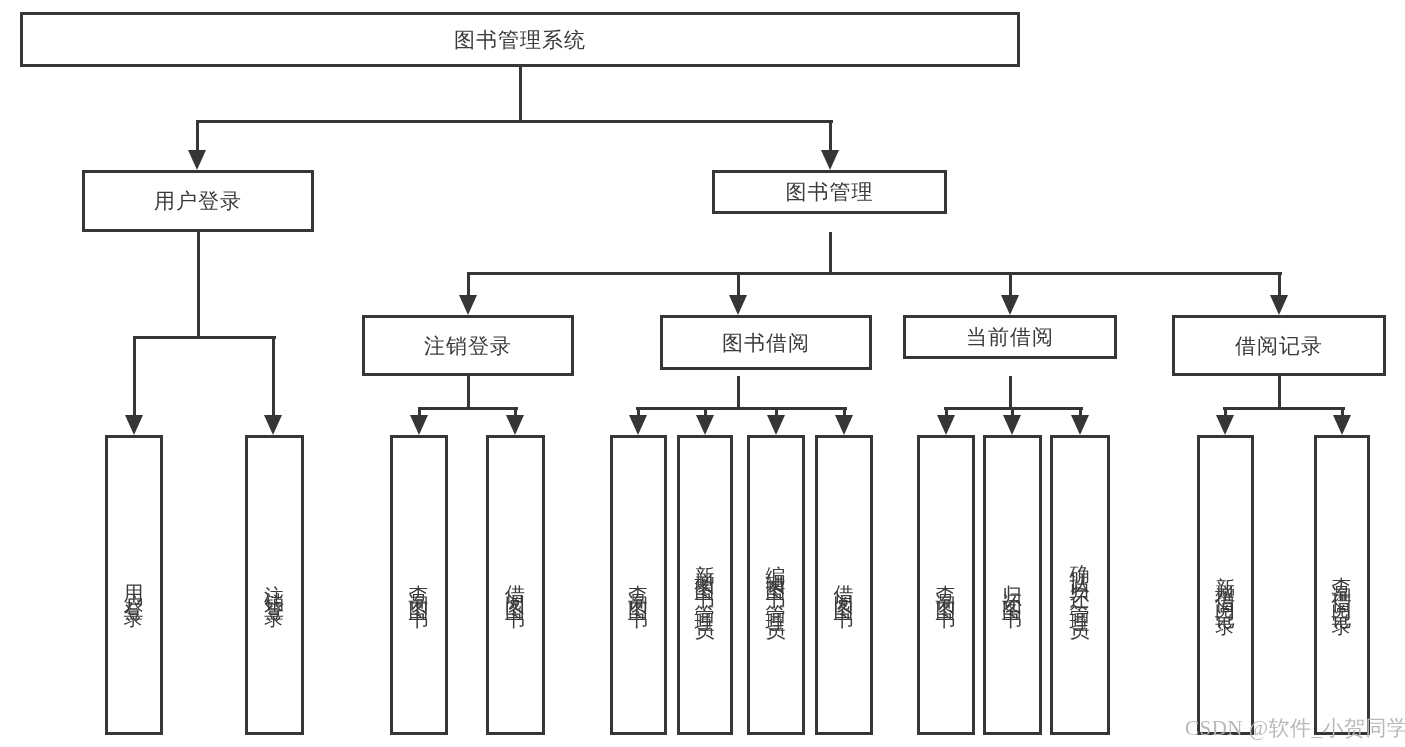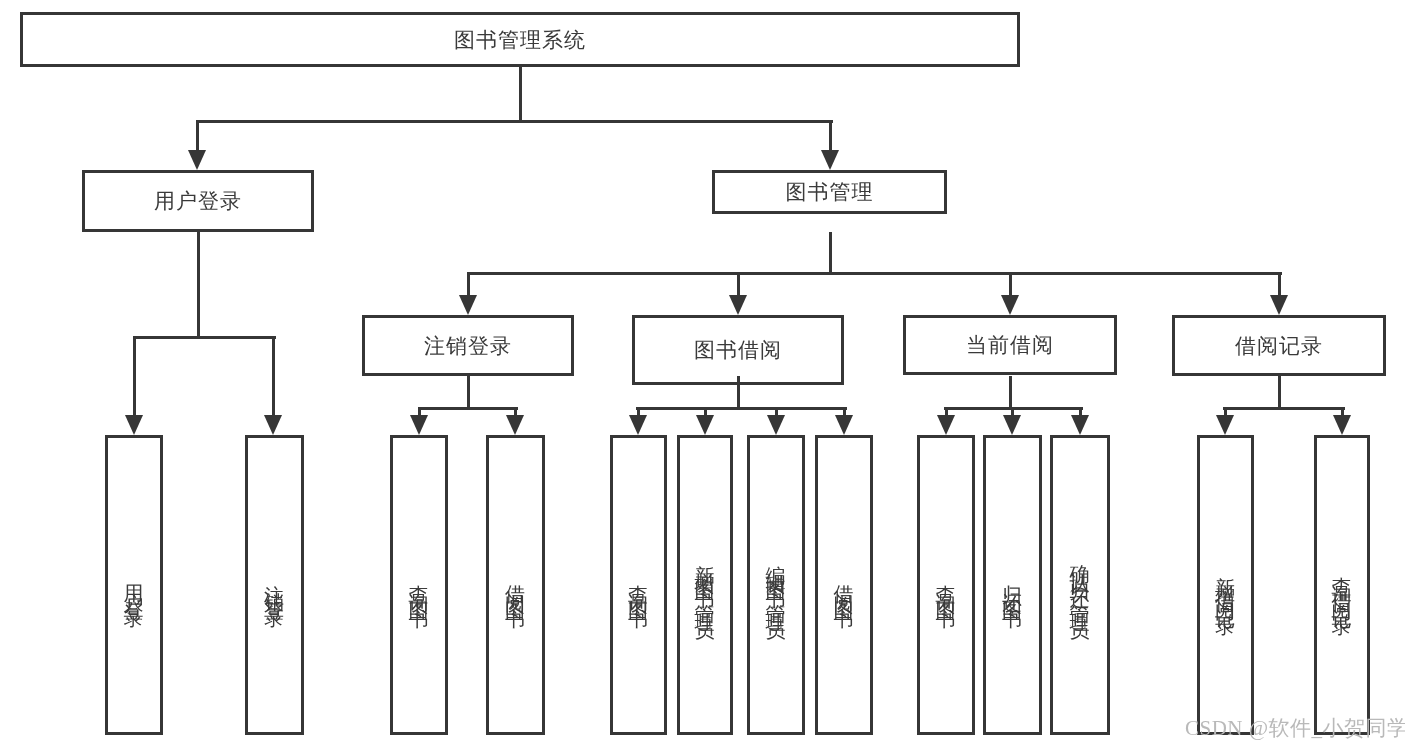--- a/index.html
+++ b/index.html
@@ -80,24 +80,24 @@
   <div class="hbox" style="left:82px;top:170px;width:232px;height:62px">
     <span class="lbl">用户登录</span>
   </div>
   <div class="hbox" style="left:712px;top:170px;width:235px;height:44px">
     <span class="lbl">图书管理</span>
   </div>
 
   <div class="hbox" style="left:362px;top:315px;width:212px;height:61px">
     <span class="lbl">注销登录</span>
   </div>
-  <div class="hbox" style="left:632px;top:315px;width:212px;height:70px">
+  <div class="hbox" style="left:660px;top:315px;width:212px;height:55px">
     <span class="lbl">图书借阅</span>
   </div>
-  <div class="hbox" style="left:903px;top:315px;width:214px;height:60px">
+  <div class="hbox" style="left:903px;top:315px;width:214px;height:44px">
     <span class="lbl">当前借阅</span>
   </div>
   <div class="hbox" style="left:1172px;top:315px;width:214px;height:61px">
     <span class="lbl">借阅记录</span>
   </div>
 
   <div class="vbox" style="left:105px;width:58px">
     <span class="vlbl">用户登录</span>
   </div>
   <div class="vbox" style="left:245px;width:59px">

